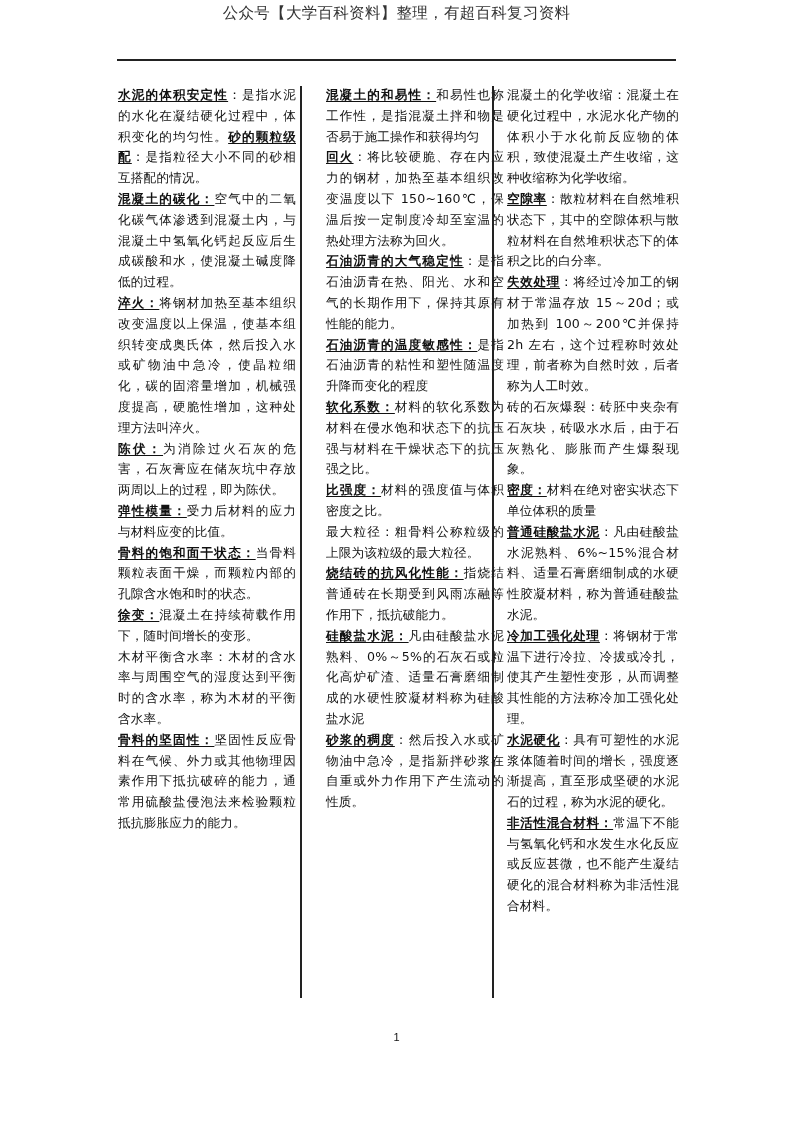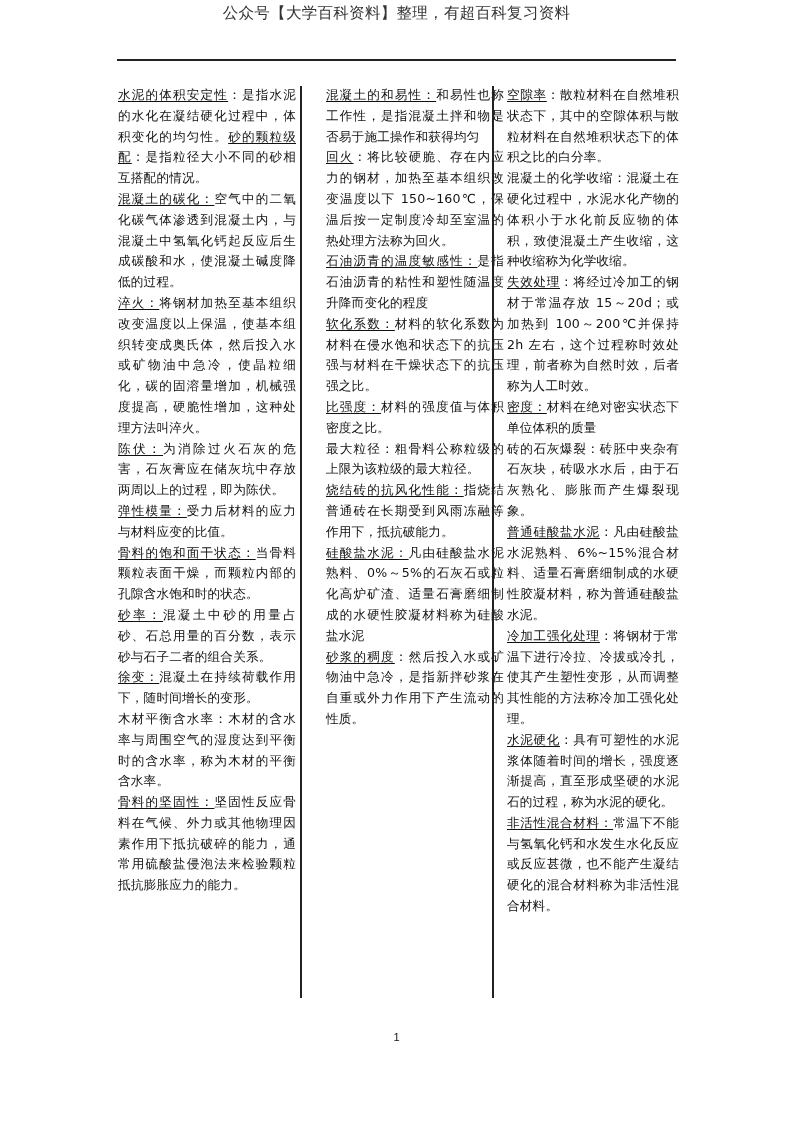--- a/index.html
+++ b/index.html
@@ -9,60 +9,60 @@
                  font-family:"DejaVu Serif", "Liberation Serif", serif; font-size:15.5px; color:#333; letter-spacing:0.3px; }
   .header-rule { position:absolute; left:117px; top:59px; width:559px; height:2px; background:#222; }
   .col { position:absolute; top:85px; font-size:12.6px; line-height:20.8px; text-align:justify; letter-spacing:0.2px; }
   .col1 { left:118px; width:178px; }
   .col2 { left:326px; width:178px; }
   .col3 { left:507px; width:172px; }
   .divider { position:absolute; top:86px; width:1.5px; background:#222; }
   .div1 { left:300px; height:912px; }
   .div2 { left:492px; height:912px; }
   .entry { margin:0; }
-  .term { font-weight:normal; text-decoration:underline; text-underline-offset:2px; }
+  .term { font-weight:bold; text-decoration:underline; text-underline-offset:2px; }
   .page-number { position:absolute; left:0; width:793px; top:1031px; text-align:center;
                  font-size:11px; font-family:"Liberation Sans", sans-serif; }
 </style>
 </head>
 <body>
 
 <div class="page-header">公众号【大学百科资料】整理，有超百科复习资料</div>
 <div class="header-rule"></div>
 
 <div class="col col1">
     <p class="entry"><span class="term">水泥的体积安定性</span><span>：</span><span>是指水泥的水化在凝结硬化过程中，体积变化的均匀性。</span><span class="term">砂的颗粒级配</span><span>：</span><span>是指粒径大小不同的砂相互搭配的情况。</span></p>
     <p class="entry"><span class="term">混凝土的碳化：</span><span>空气中的二氧化碳气体渗透到混凝土内，与混凝土中氢氧化钙起反应后生成碳酸和水，使混凝土碱度降低的过程。</span></p>
     <p class="entry"><span class="term">淬火：</span><span>将钢材加热至基本组织改变温度以上保温，使基本组织转变成奥氏体，然后投入水或矿物油中急冷，使晶粒细化，碳的固溶量增加，机械强度提高，硬脆性增加，这种处理方法叫淬火。</span></p>
     <p class="entry"><span class="term">陈伏：</span><span>为消除过火石灰的危害，石灰膏应在储灰坑中存放两周以上的过程，即为陈伏。</span></p>
     <p class="entry"><span class="term">弹性模量：</span><span>受力后材料的应力与材料应变的比值。</span></p>
     <p class="entry"><span class="term">骨料的饱和面干状态：</span><span>当骨料颗粒表面干燥，而颗粒内部的孔隙含水饱和时的状态。</span></p>
-    <p class="entry"><span class="term">砂率：</span><span>混凝土中砂的用量占砂、石总用量的百分数，表示砂与石子二者的组合关系。</span></p>
     <p class="entry"><span class="term">徐变：</span><span>混凝土在持续荷载作用下，随时间增长的变形。</span></p>
     <p class="entry"><span>木材平衡含水率：木材的含水率与周围空气的湿度达到平衡时的含水率，称为木材的平衡含水率。</span></p>
     <p class="entry"><span class="term">骨料的坚固性：</span><span>坚固性反应骨料在气候、外力或其他物理因素作用下抵抗破碎的能力，通常用硫酸盐侵泡法来检验颗粒抵抗膨胀应力的能力。</span></p>
   </div>
 <div class="divider div1"></div>
 <div class="col col2">
     <p class="entry"><span class="term">混凝土的和易性：</span><span>和易性也称工作性，是指混凝土拌和物是否易于施工操作和获得均匀</span></p>
     <p class="entry"><span class="term">回火</span><span>：</span><span>将比较硬脆、存在内应力的钢材，加热至基本组织改变温度以下 150~160℃，保温后按一定制度冷却至室温的热处理方法称为回火。</span></p>
+    <p class="entry"><span class="term">石油沥青的大气稳定性</span><span>：</span><span>是指石油沥青在热、阳光、水和空气的长期作用下，保持其原有性能的能力。</span></p>
     <p class="entry"><span class="term">石油沥青的温度敏感性：</span><span>是指石油沥青的粘性和塑性随温度升降而变化的程度</span></p>
     <p class="entry"><span class="term">软化系数：</span><span>材料的软化系数为材料在侵水饱和状态下的抗压强与材料在干燥状态下的抗压强之比。</span></p>
     <p class="entry"><span class="term">比强度：</span><span>材料的强度值与体积密度之比。</span></p>
     <p class="entry"><span>最大粒径：粗骨料公称粒级的上限为该粒级的最大粒径。</span></p>
     <p class="entry"><span class="term">烧结砖的抗风化性能：</span><span>指烧结普通砖在长期受到风雨冻融等作用下，抵抗破能力。</span></p>
     <p class="entry"><span class="term">硅酸盐水泥：</span><span>凡由硅酸盐水泥熟料、0%～5%的石灰石或粒化高炉矿渣、适量石膏磨细制成的水硬性胶凝材料称为硅酸盐水泥</span></p>
     <p class="entry"><span class="term">砂浆的稠度</span><span>：</span><span>然后投入水或矿物油中急冷，是指新拌砂浆在自重或外力作用下产生流动的性质。</span></p>
   </div>
 <div class="divider div2"></div>
 <div class="col col3">
+    <p class="entry"><span>混凝土的化学收缩：混凝土在硬化过程中，水泥水化产物的体积小于水化前反应物的体积，致使混凝土产生收缩，这种收缩称为化学收缩。</span></p>
     <p class="entry"><span class="term">空隙率</span><span>：</span><span>散粒材料在自然堆积状态下，其中的空隙体积与散粒材料在自然堆积状态下的体积之比的白分率。</span></p>
-    <p class="entry"><span>混凝土的化学收缩：混凝土在硬化过程中，水泥水化产物的体积小于水化前反应物的体积，致使混凝土产生收缩，这种收缩称为化学收缩。</span></p>
     <p class="entry"><span class="term">失效处理</span><span>：</span><span>将经过冷加工的钢材于常温存放 15～20d；或加热到 100～200℃并保持 2h 左右，这个过程称时效处理，前者称为自然时效，后者称为人工时效。</span></p>
+    <p class="entry"><span>砖的石灰爆裂：砖胚中夹杂有石灰块，砖吸水水后，由于石灰熟化、膨胀而产生爆裂现象。</span></p>
     <p class="entry"><span class="term">密度：</span><span>材料在绝对密实状态下单位体积的质量</span></p>
-    <p class="entry"><span>砖的石灰爆裂：砖胚中夹杂有石灰块，砖吸水水后，由于石灰熟化、膨胀而产生爆裂现象。</span></p>
     <p class="entry"><span class="term">普通硅酸盐水泥</span><span>：</span><span>凡由硅酸盐水泥熟料、6%~15%混合材料、适量石膏磨细制成的水硬性胶凝材料，称为普通硅酸盐水泥。</span></p>
     <p class="entry"><span class="term">冷加工强化处理</span><span>：</span><span>将钢材于常温下进行冷拉、冷拔或冷扎，使其产生塑性变形，从而调整其性能的方法称冷加工强化处理。</span></p>
     <p class="entry"><span class="term">水泥硬化</span><span>：</span><span>具有可塑性的水泥浆体随着时间的增长，强度逐渐提高，直至形成坚硬的水泥石的过程，称为水泥的硬化。</span></p>
     <p class="entry"><span class="term">非活性混合材料：</span><span>常温下不能与氢氧化钙和水发生水化反应或反应甚微，也不能产生凝结硬化的混合材料称为非活性混合材料。</span></p>
   </div>
 
 <div class="page-number">1</div>
 
 </body></html>

